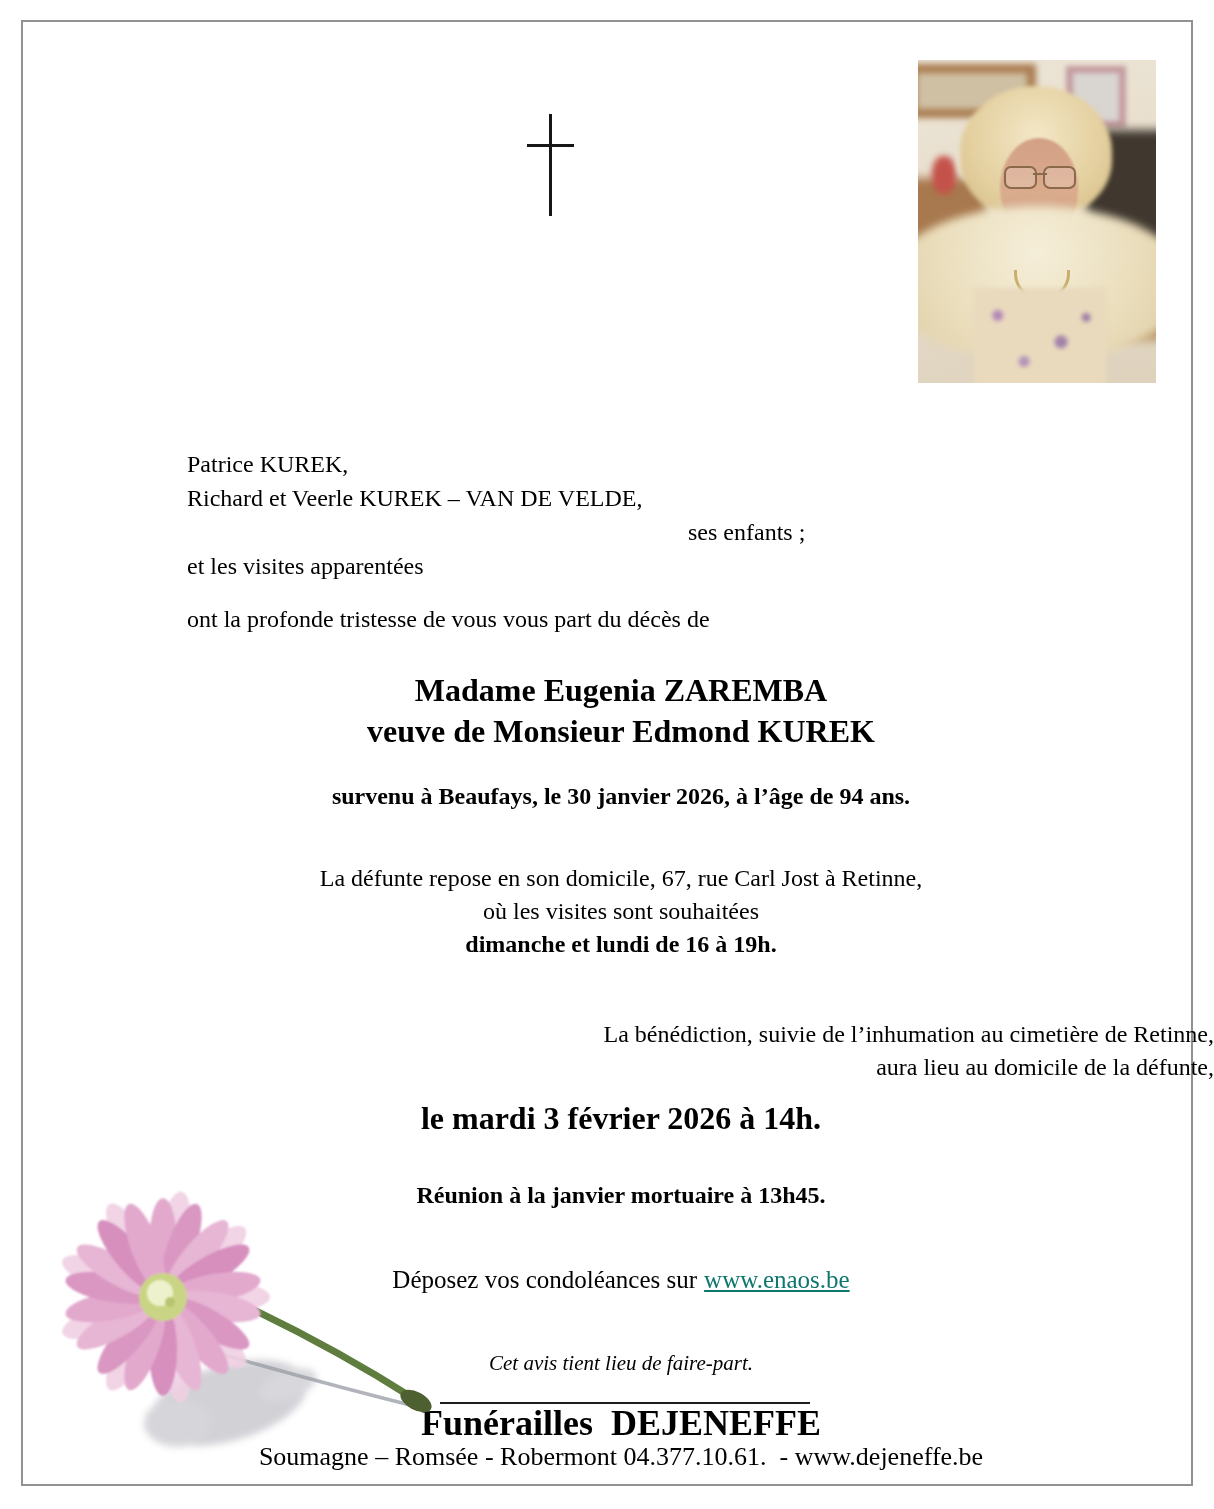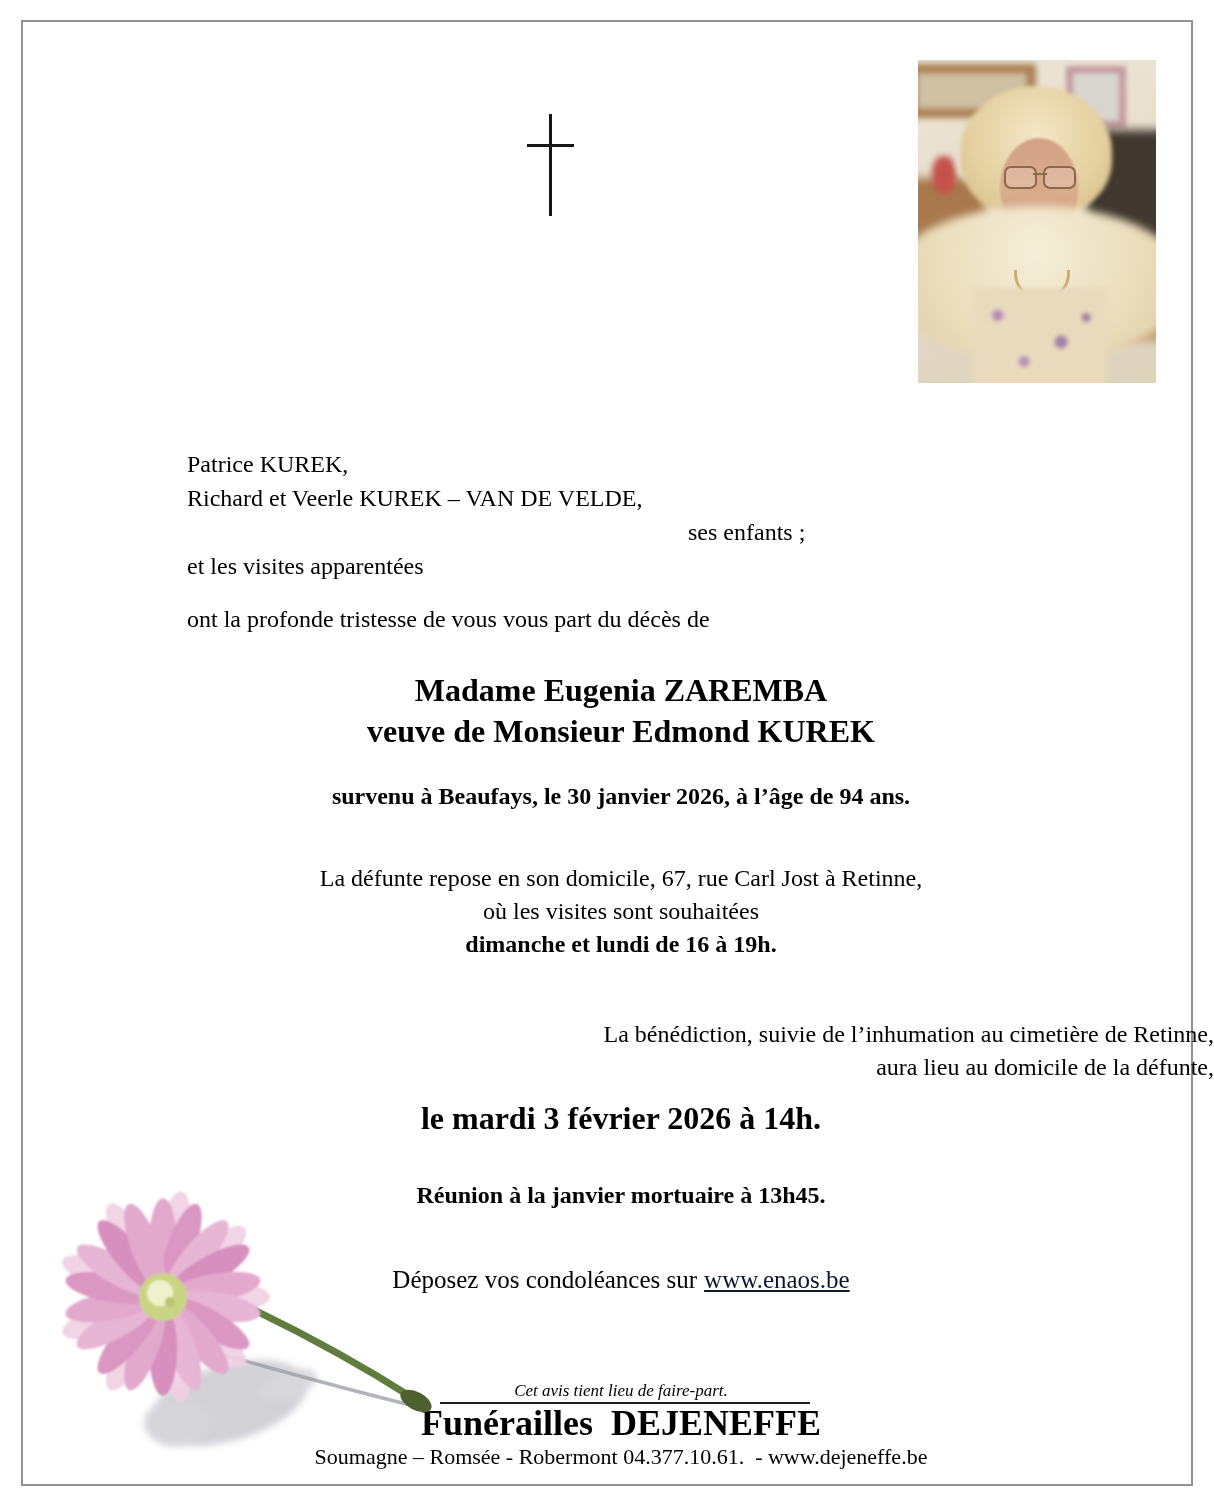--- a/index.html
+++ b/index.html
@@ -60,25 +60,25 @@
   .intro{left:187px;top:602px;}
   .centered{left:28px;width:1186px;text-align:center;}
   .title-block{top:662px;font-size:32px;font-weight:bold;line-height:41px;margin-top:8px;}
   .death-line{top:779px;font-size:24px;font-weight:bold;}
   .visitation{top:862px;line-height:33px;}
   .ceremony{top:1018px;line-height:33px;text-align:right;}
   .bold{font-weight:bold;}
   .date-line{top:1101px;font-size:32px;font-weight:bold;}
   .meeting-line{top:1178px;font-size:24px;font-weight:bold;}
   .condolences{top:1263px;font-size:25px;}
-  .condolences a{color:#0f172a;text-decoration:underline;margin-left:7px;font-family:Liberation Serif, serif;}
-  .notice-line{top:1374px;font-size:17px;font-style:italic;}
+  .condolences a{color:#0f766e;text-decoration:underline;margin-left:7px;font-family:Liberation Serif, serif;}
+  .notice-line{top:1346px;font-size:21px;font-style:italic;}
   .footer-divider{position:absolute;left:440px;top:1402px;width:370px;border-top:2px solid #1c1c1c;}
   .funeral-name{top:1406px;font-size:36px;font-weight:bold;}
-  .funeral-address{top:1440px;font-size:22px;}
+  .funeral-address{top:1440px;font-size:26px;}
   .flower{position:absolute;left:38px;top:1185px;}
 </style>
 </head>
 <body>
 
 <div class="page">
 
   <div class="border-frame"></div>
 
   <div class="cross">

